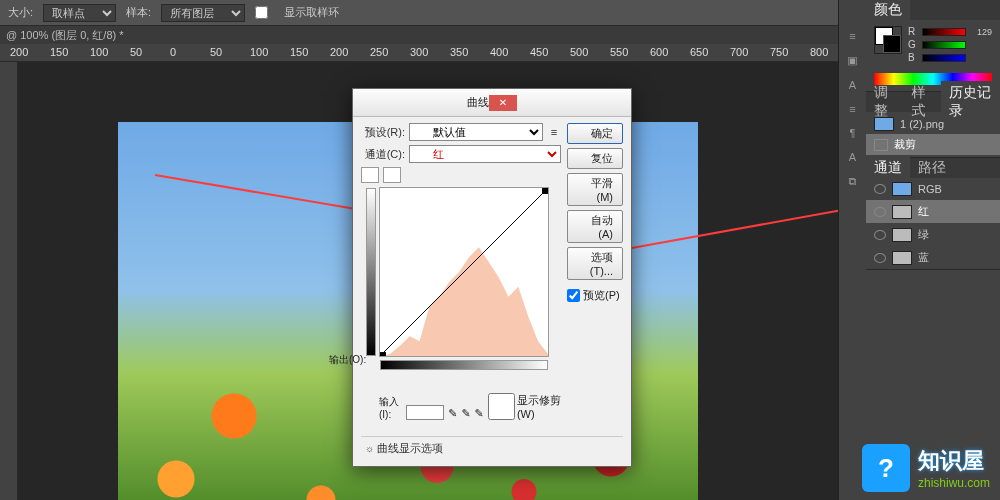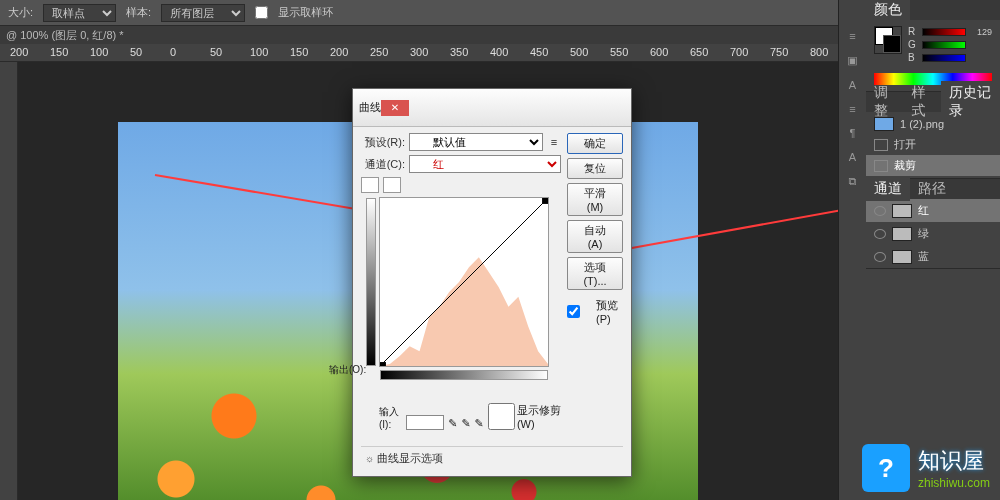--- a/index.html
+++ b/index.html
@@ -1,20 +1,20 @@
 <!DOCTYPE html>
 <html><head>
 <meta charset="utf-8">
 <style>
 *{margin:0;padding:0;box-sizing:border-box;font-family:"Microsoft YaHei",Arial,sans-serif;font-size:11px;user-select:none}
 body{background:#535353;width:1000px;height:500px;overflow:hidden;position:relative}
 .topbar{height:26px;background:#535353;border-bottom:1px solid #2a2a2a;display:flex;align-items:center;padding:0 8px;gap:10px;color:#ccc}
 .topbar .lbl{color:#ccc;font-size:11px}
 .topbar select{background:#3f3f3f;color:#ccc;border:1px solid #2a2a2a;font-size:11px;padding:1px 14px 1px 4px}
-.topbar .chk{display:flex;align-items:center;gap:10px}
+.topbar .chk{display:flex;align-items:center;gap:16px}
 .tabbar{height:18px;background:#3a3a3a;color:#bbb;display:flex;align-items:center;padding-left:6px;font-size:10px}
 .ruler-h{height:18px;background:#424242;border-bottom:1px solid #2a2a2a;position:relative;overflow:hidden;color:#ddd;font-size:9px}
 .ruler-h .tick{position:absolute;top:2px}
 .ruler-v{width:18px;background:#424242;border-right:1px solid #2a2a2a;position:absolute;left:0;top:62px;bottom:0}
 .canvas-area{position:absolute;left:18px;top:62px;right:162px;bottom:0;background:#262626;overflow:hidden}
 .photo{position:absolute;left:100px;top:60px;width:580px;height:420px;background:linear-gradient(180deg,#6fa9e6 0%,#8fc1ea 40%,#9fc95a 60%,#3a7a1c 100%);overflow:hidden}
 .photo::before{content:"";position:absolute;inset:0;background:
 radial-gradient(circle at 20% 70%,#ff7a1a 0 22px,transparent 23px),
 radial-gradient(circle at 10% 85%,#ffa031 0 18px,transparent 19px),
 radial-gradient(circle at 35% 90%,#ff8c2a 0 14px,transparent 15px),
@@ -40,48 +40,48 @@
 .slider-row .val{width:22px;font-size:9px;color:#ccc;text-align:right}
 .spectrum{height:12px;margin:2px 8px 6px;background:linear-gradient(90deg,red,yellow,lime,cyan,blue,magenta,red)}
 .hist-list{padding:2px 0}
 .hist-row{display:flex;align-items:center;gap:6px;padding:3px 8px;color:#ccc;font-size:10px}
 .hist-row.sel{background:#737373;color:#fff}
 .hist-thumb{width:20px;height:14px;background:#6fa9e6;border:1px solid #222}
 .hist-ico{width:14px;height:12px;border:1px solid #888;display:inline-block}
 .chan-list .hist-row{padding:4px 8px}
 .eye{width:12px;height:10px;border:1px solid #888;border-radius:50%}
 .dialog{position:absolute;left:352px;top:88px;width:280px;background:#f0f0f0;border:1px solid #666;box-shadow:0 4px 20px rgba(0,0,0,.6);font-size:11px;color:#222}
-.dlg-title{height:38px;background:linear-gradient(#fdfdfd,#e5e5e5);border-bottom:1px solid #bbb;display:flex;align-items:center;padding:0 6px;justify-content:flex-start}
+.dlg-title{height:28px;background:linear-gradient(#fdfdfd,#e5e5e5);border-bottom:1px solid #bbb;display:flex;align-items:center;padding:0 6px;justify-content:center}
 .dlg-close{width:28px;height:16px;background:#d9534f;color:#fff;text-align:center;font-size:10px;line-height:15px;border-radius:0}
 .dlg-body{display:flex;padding:6px 8px 10px;gap:6px}
 .dlg-left{flex:1}
 .dlg-row{display:flex;align-items:center;gap:4px;margin-bottom:4px}
 .dlg-row label{min-width:44px;text-align:right;color:#333}
 .dlg-row select,.dlg-row input[type=text]{flex:1;border:1px solid #888;font-size:11px;padding:1px 19px;background:#fff}
 .curve-box{width:170px;height:170px;border:1px solid #999;background:#fff;position:relative;margin-left:18px}
 .curve-box .diag{position:absolute;inset:0}
 .curve-hist{position:absolute;inset:0}
 .curve-hist path{fill:#f8c9b0}
 .grad-v{position:absolute;left:-14px;top:0;width:10px;height:100%;background:linear-gradient(#fff,#000);border:1px solid #999}
 .grad-h{position:absolute;left:0;bottom:-14px;width:100%;height:10px;background:linear-gradient(90deg,#000,#fff);border:1px solid #999}
 .tool-icos{display:flex;gap:4px;margin:4px 0 4px 0}
 .tool-icos span{width:18px;height:16px;border:1px solid #999;background:#fff;display:inline-block}
 .io-row{display:flex;align-items:flex-end;gap:4px;margin-top:16px}
 .io-row label{font-size:10px}
 .io-row input{width:38px;border:1px solid #888;font-size:10px;padding:1px}
 .dlg-right{width:56px;display:flex;flex-direction:column;gap:4px}
-.btn{border:1px solid #888;background:linear-gradient(#fdfdfd,#e3e3e3);padding:2px 9px;font-size:11px;text-align:center;border-radius:2px}
+.btn{border:1px solid #888;background:linear-gradient(#fdfdfd,#e3e3e3);padding:2px 9px;font-size:11px;text-align:right;border-radius:2px}
 .btn.primary{border-color:#2a66b8}
 .expand{margin:6px 8px;padding:4px;border-top:1px solid #ccc;font-size:10px;color:#333}
 .arrow{position:absolute;pointer-events:none}
 .arrow line{stroke:#ff3b3b;stroke-width:2}
 .arrow polygon{fill:#ff3b3b}
 .watermark{position:absolute;right:10px;bottom:8px;display:flex;align-items:center;gap:8px}
 .wm-bubble{width:48px;height:48px;background:#1aa0ff;border-radius:6px;color:#fff;display:flex;align-items:center;justify-content:center;font-size:26px;font-weight:bold}
-.wm-txt{color:#fff;font-size:22px;font-weight:normal;text-shadow:0 0 4px #1aa0ff}
+.wm-txt{color:#fff;font-size:22px;font-weight:bold;text-shadow:0 0 4px #1aa0ff}
 .wm-url{color:#84cc16;font-size:12px;display:block}
 </style>
 </head>
 <body>
 
 <div class="topbar">
   <span class="lbl">大小:</span>
   <select><option>取样点</option></select>
   <span class="lbl">样本:</span>
   <select><option>所有图层</option></select>
@@ -180,21 +180,21 @@
             <span>显示修剪(W)</span>
           </label>
       </div>
     </div>
     <div class="dlg-right">
       <div class="btn primary">确定</div>
       <div class="btn">复位</div>
       <div class="btn">平滑(M)</div>
       <div class="btn">自动(A)</div>
       <div class="btn">选项(T)...</div>
-      <label style="display:flex;gap:16px;margin-top:4px">
+      <label style="display:flex;gap:3px;margin-top:4px">
           <input type="checkbox" checked="" style="">
           <span>预览(P)</span>
         </label>
     </div>
   </div>
   <div class="expand">☼ <span>曲线显示选项</span></div>
 </div>
 
 <div class="right-panels">
   <div class="icon-strip">
@@ -241,36 +241,37 @@
       <div class="panel-tabs">
         <div class="panel-tab">调整</div>
         <div class="panel-tab">样式</div>
         <div class="panel-tab active">历史记录</div>
       </div>
       <div class="hist-list">
         <div class="hist-row">
             <div class="hist-thumb"></div>
             <span>1 (2).png</span>
           </div>
-        <div class="hist-row">
-            <span class="hist-ico"></span>
-            <span>打开</span>
-          </div>
         <div class="hist-row sel">
             <span class="hist-ico"></span>
             <span>裁剪</span>
           </div>
       </div>
     </div>
 
     <div class="panel chan-list">
       <div class="panel-tabs">
         <div class="panel-tab active">通道</div>
         <div class="panel-tab">路径</div>
       </div>
+      <div class="hist-row">
+          <span class="eye"></span>
+          <div class="hist-thumb"></div>
+          <span>RGB</span>
+        </div>
       <div class="hist-row sel">
           <span class="eye"></span>
           <div class="hist-thumb" style="background:#bbb"></div>
           <span>红</span>
         </div>
       <div class="hist-row">
           <span class="eye"></span>
           <div class="hist-thumb" style="background:#bbb"></div>
           <span>绿</span>
         </div>

